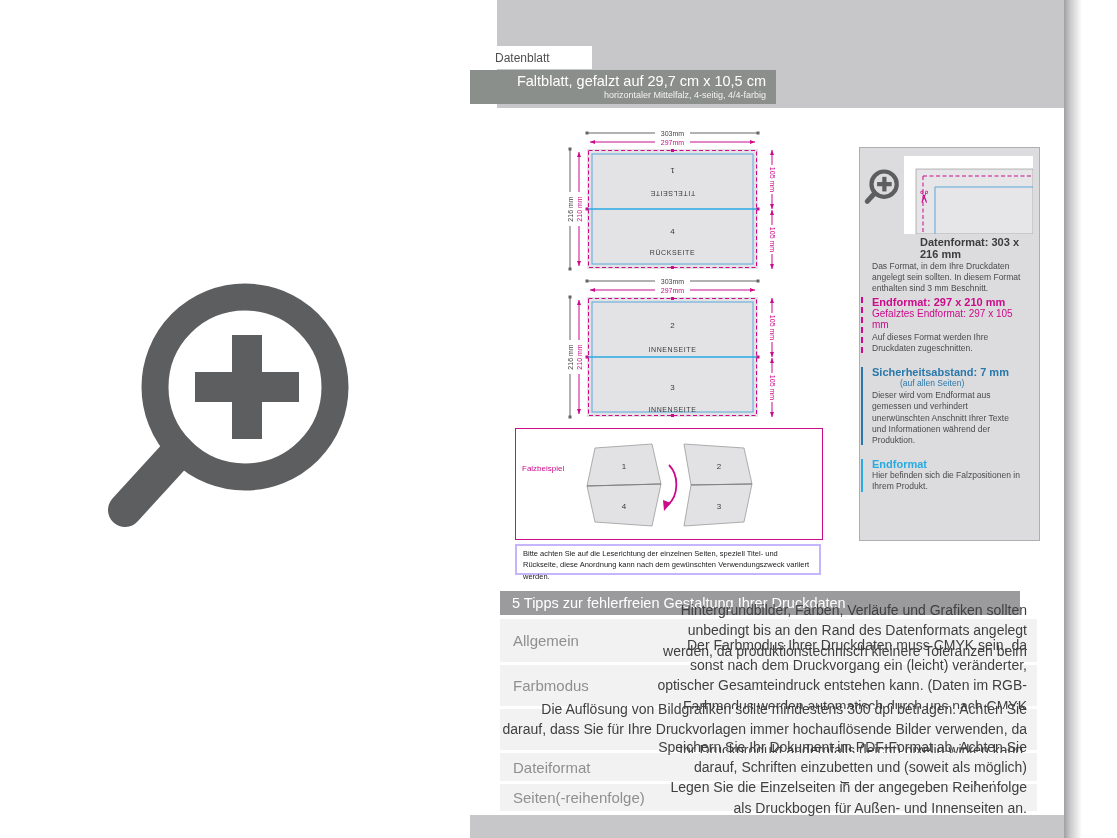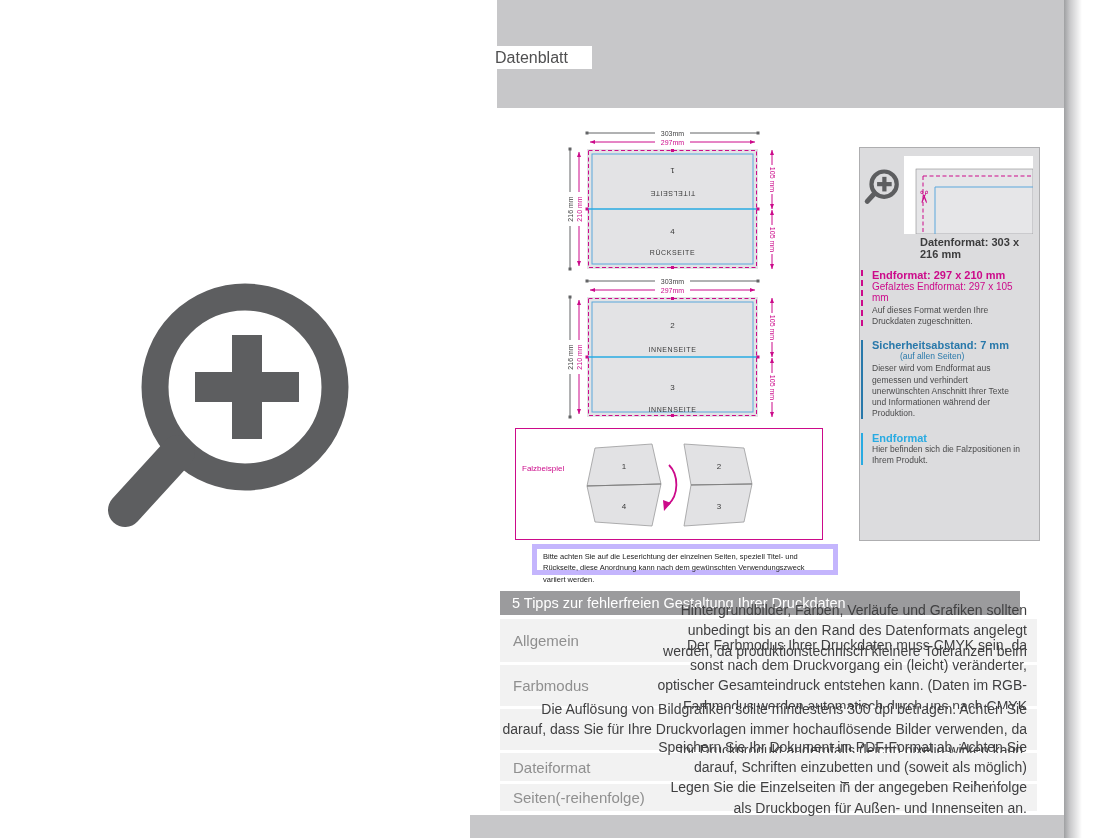--- a/index.html
+++ b/index.html
@@ -5,21 +5,21 @@
   html,body{margin:0;padding:0;background:#fff;}
   .page{position:relative;width:1117px;height:838px;background:#fff;overflow:hidden;
         font-family:"Liberation Sans",sans-serif;-webkit-font-smoothing:antialiased;}
   .abs{position:absolute;}
 
   
   .band-top{left:497px;top:0;width:567px;height:108px;background:var(--band_gray);}
   .edge-shadow{left:1064px;top:0;width:20px;height:838px;
      background:linear-gradient(to right,#9fa0a2 0%,#c9c9cb 30%,#ffffff 90%);}
   .title-box{left:488px;top:46px;width:104px;height:23px;background:#fff;display:flex;align-items:center;}
-  .title-box span{font-size:16px;color:#4f4f50;padding-left:7px;}
+  .title-box span{font-size:12px;color:#4f4f50;padding-left:7px;}
   .banner{left:470px;top:70px;width:306px;height:34px;background:var(--banner_gray);color:#fff;text-align:right;}
   .banner-l1{font-size:14.5px;padding:3px 10px 0 0;}
   .banner-l2{font-size:9px;padding:1px 10px 0 0;color:#f2f2f2;}
 
   
   svg text{font-family:"Liberation Sans",sans-serif;}
   .ln-dark{stroke:#636466;stroke-width:1;fill:none;}
   .ln-mg{stroke:var(--magenta);stroke-width:1;fill:none;}
   .ln-mg-d{stroke:var(--magenta);stroke-width:1;stroke-dasharray:4 2.5;fill:none;}
   .ln-blue{stroke:var(--lightblue);stroke-width:1;fill:none;}
@@ -29,40 +29,40 @@
   .dim-t{font-size:7px;fill:#3f3f40;text-anchor:middle;}
   .dim-mg{fill:var(--magenta);}
   .pg-num{font-size:8px;fill:#3a3a3a;text-anchor:middle;}
   .pg-lbl{font-size:7px;fill:#3a3a3a;text-anchor:middle;letter-spacing:0.6px;}
 
   .fold-box{left:515px;top:428px;width:306px;height:110px;border:1px solid var(--magenta);background:#fff;}
   .fold-title{position:absolute;left:6px;top:3px;font-size:8px;color:var(--magenta);margin-top:32px;}
   .fold-sheet{fill:#e2e2e4;stroke:#9a9a9c;stroke-width:0.8;}
   .fold-crease{stroke:#808080;stroke-width:1;}
 
-  .note-box{left:515px;top:544px;width:306px;height:31px;border:5px solid #c4b5fd;background:#fff;
-            font-size:7.5px;line-height:1.5;color:#222;padding:2px 6px;box-sizing:border-box;margin-left:17px;}
+  .note-box{left:515px;top:544px;width:306px;height:31px;border:2px solid #c4b5fd;background:#fff;
+            font-size:7.5px;line-height:1.5;color:#222;padding:2px 6px;box-sizing:border-box;}
 
   
   .sidebar{left:859px;top:147px;width:181px;height:394px;background:#dcdcde;border:1px solid #aeaeb0;box-sizing:border-box;}
   .mini-box{position:absolute;left:44px;top:8px;width:129px;height:78px;background:#fff;overflow:hidden;}
   .side-col{position:absolute;left:12px;top:88px;width:152px;}
   .blk{position:relative;}
   .rule{position:absolute;left:-11px;top:1px;bottom:1px;width:0;}
   .rule.mg{border-left:2px dashed var(--magenta);}
   .rule.bl{border-left:2px solid var(--blue);}
   .rule.cy{border-left:2px solid var(--cyan);}
   .h-dark{font-size:11px;font-weight:bold;color:#3c3c3d;margin:0 0 1px 0;padding-left:48px;}
   .h-mg{font-size:11px;font-weight:bold;color:var(--magenta);margin:0;}
   .h-bl{font-size:11px;font-weight:bold;color:var(--blue);margin:0;}
   .h-cy{font-size:11px;font-weight:bold;color:var(--cyan);margin:0;}
   .s-mg{font-size:10px;color:var(--magenta);margin:0 0 2px 0;}
   .s-bl{font-size:8.5px;color:var(--blue);margin:0 0 2px 0;padding-left:28px;}
   .side-p{font-size:8.5px;line-height:1.32;color:#4a4a4b;margin:0;}
-  .mt9{margin-top:9px;} .mt11{margin-top:9px;} .mt12{margin-top:12px;}
+  .mt9{margin-top:9px;} .mt11{margin-top:1px;} .mt12{margin-top:12px;}
 
   
   .tips-banner{left:500px;top:591px;width:520px;height:24px;background:var(--tips_gray);color:#fff;
                font-size:14.5px;line-height:24px;padding-left:12px;box-sizing:border-box;}
   .tips-rows{left:500px;top:619px;width:537px;display:flex;flex-direction:column;gap:3px;}
   .tip-row{display:flex;background:#f2f2f2;}
   .tip-label{width:152px;padding-left:13px;font-size:15px;color:#8f8f8f;display:flex;align-items:center;box-sizing:border-box;}
   .tip-text{flex:1;font-size:14px;color:#3f3f40;line-height:1.45;display:flex;align-items:center;padding:4px 10px 4px 0;text-align:right;}
 
   .footer-bar{left:470px;top:815px;width:594px;height:23px;background:var(--band_gray);}
@@ -71,20 +71,24 @@
 <body>
 
 <div class="page">
 
   <div class="abs band-top"></div>
   <div class="abs edge-shadow"></div>
   <div class="abs footer-bar"></div>
 
   <div class="abs title-box">
     <span>Datenblatt</span>
+  </div>
+  <div class="abs banner">
+    <div class="banner-l1">Faltblatt, gefalzt auf 29,7 cm x 10,5 cm</div>
+    <div class="banner-l2">horizontaler Mittelfalz, 4-seitig, 4/4-farbig</div>
   </div>
 
   <svg class="abs" style="left:95px;top:272px;" width="270" height="285" viewBox="0 0 270 285">
     <circle cx="150" cy="115" r="90" fill="none" stroke="#5d5e60" stroke-width="27"></circle>
     <rect x="100" y="100" width="104" height="30" fill="#5d5e60"></rect>
     <rect x="137" y="63" width="30" height="104" fill="#5d5e60"></rect>
     <line x1="83" y1="180" x2="30" y2="238" stroke="#5d5e60" stroke-width="34" stroke-linecap="round"></line>
   </svg>
 
   <svg class="abs" style="left:552px;top:128px;" width="235" height="160" viewBox="0 0 235 160">
@@ -214,20 +218,21 @@
         <line class="ln-mg-d" x1="19" y1="20" x2="129" y2="20"></line>
         <line class="ln-mg-d" x1="19" y1="20" x2="19" y2="78"></line>
         <line class="ln-blue" x1="31" y1="31" x2="129" y2="31"></line>
         <line class="ln-blue" x1="31" y1="31" x2="31" y2="78"></line>
         <text x="19" y="46" transform="rotate(90,19,41)" font-size="17" fill="var(--magenta)" text-anchor="middle">✂</text>
       </svg>
     </div>
     <div class="side-col">
       <div class="blk">
         <div class="h-dark">Datenformat: 303 x 216 mm</div>
+        <p class="side-p">Das Format, in dem Ihre Druckdaten angelegt sein sollten. In diesem Format enthalten sind 3 mm Beschnitt.</p>
       </div>
       <div class="blk mt11">
         <div class="rule mg"></div>
         <div class="h-mg">Endformat: 297 x 210 mm</div>
         <div class="s-mg">Gefalztes Endformat: 297 x 105 mm</div>
         <p class="side-p">Auf dieses Format werden Ihre Druckdaten zugeschnitten.</p>
       </div>
       <div class="blk mt12">
         <div class="rule bl"></div>
         <div class="h-bl">Sicherheitsabstand: 7 mm</div>

